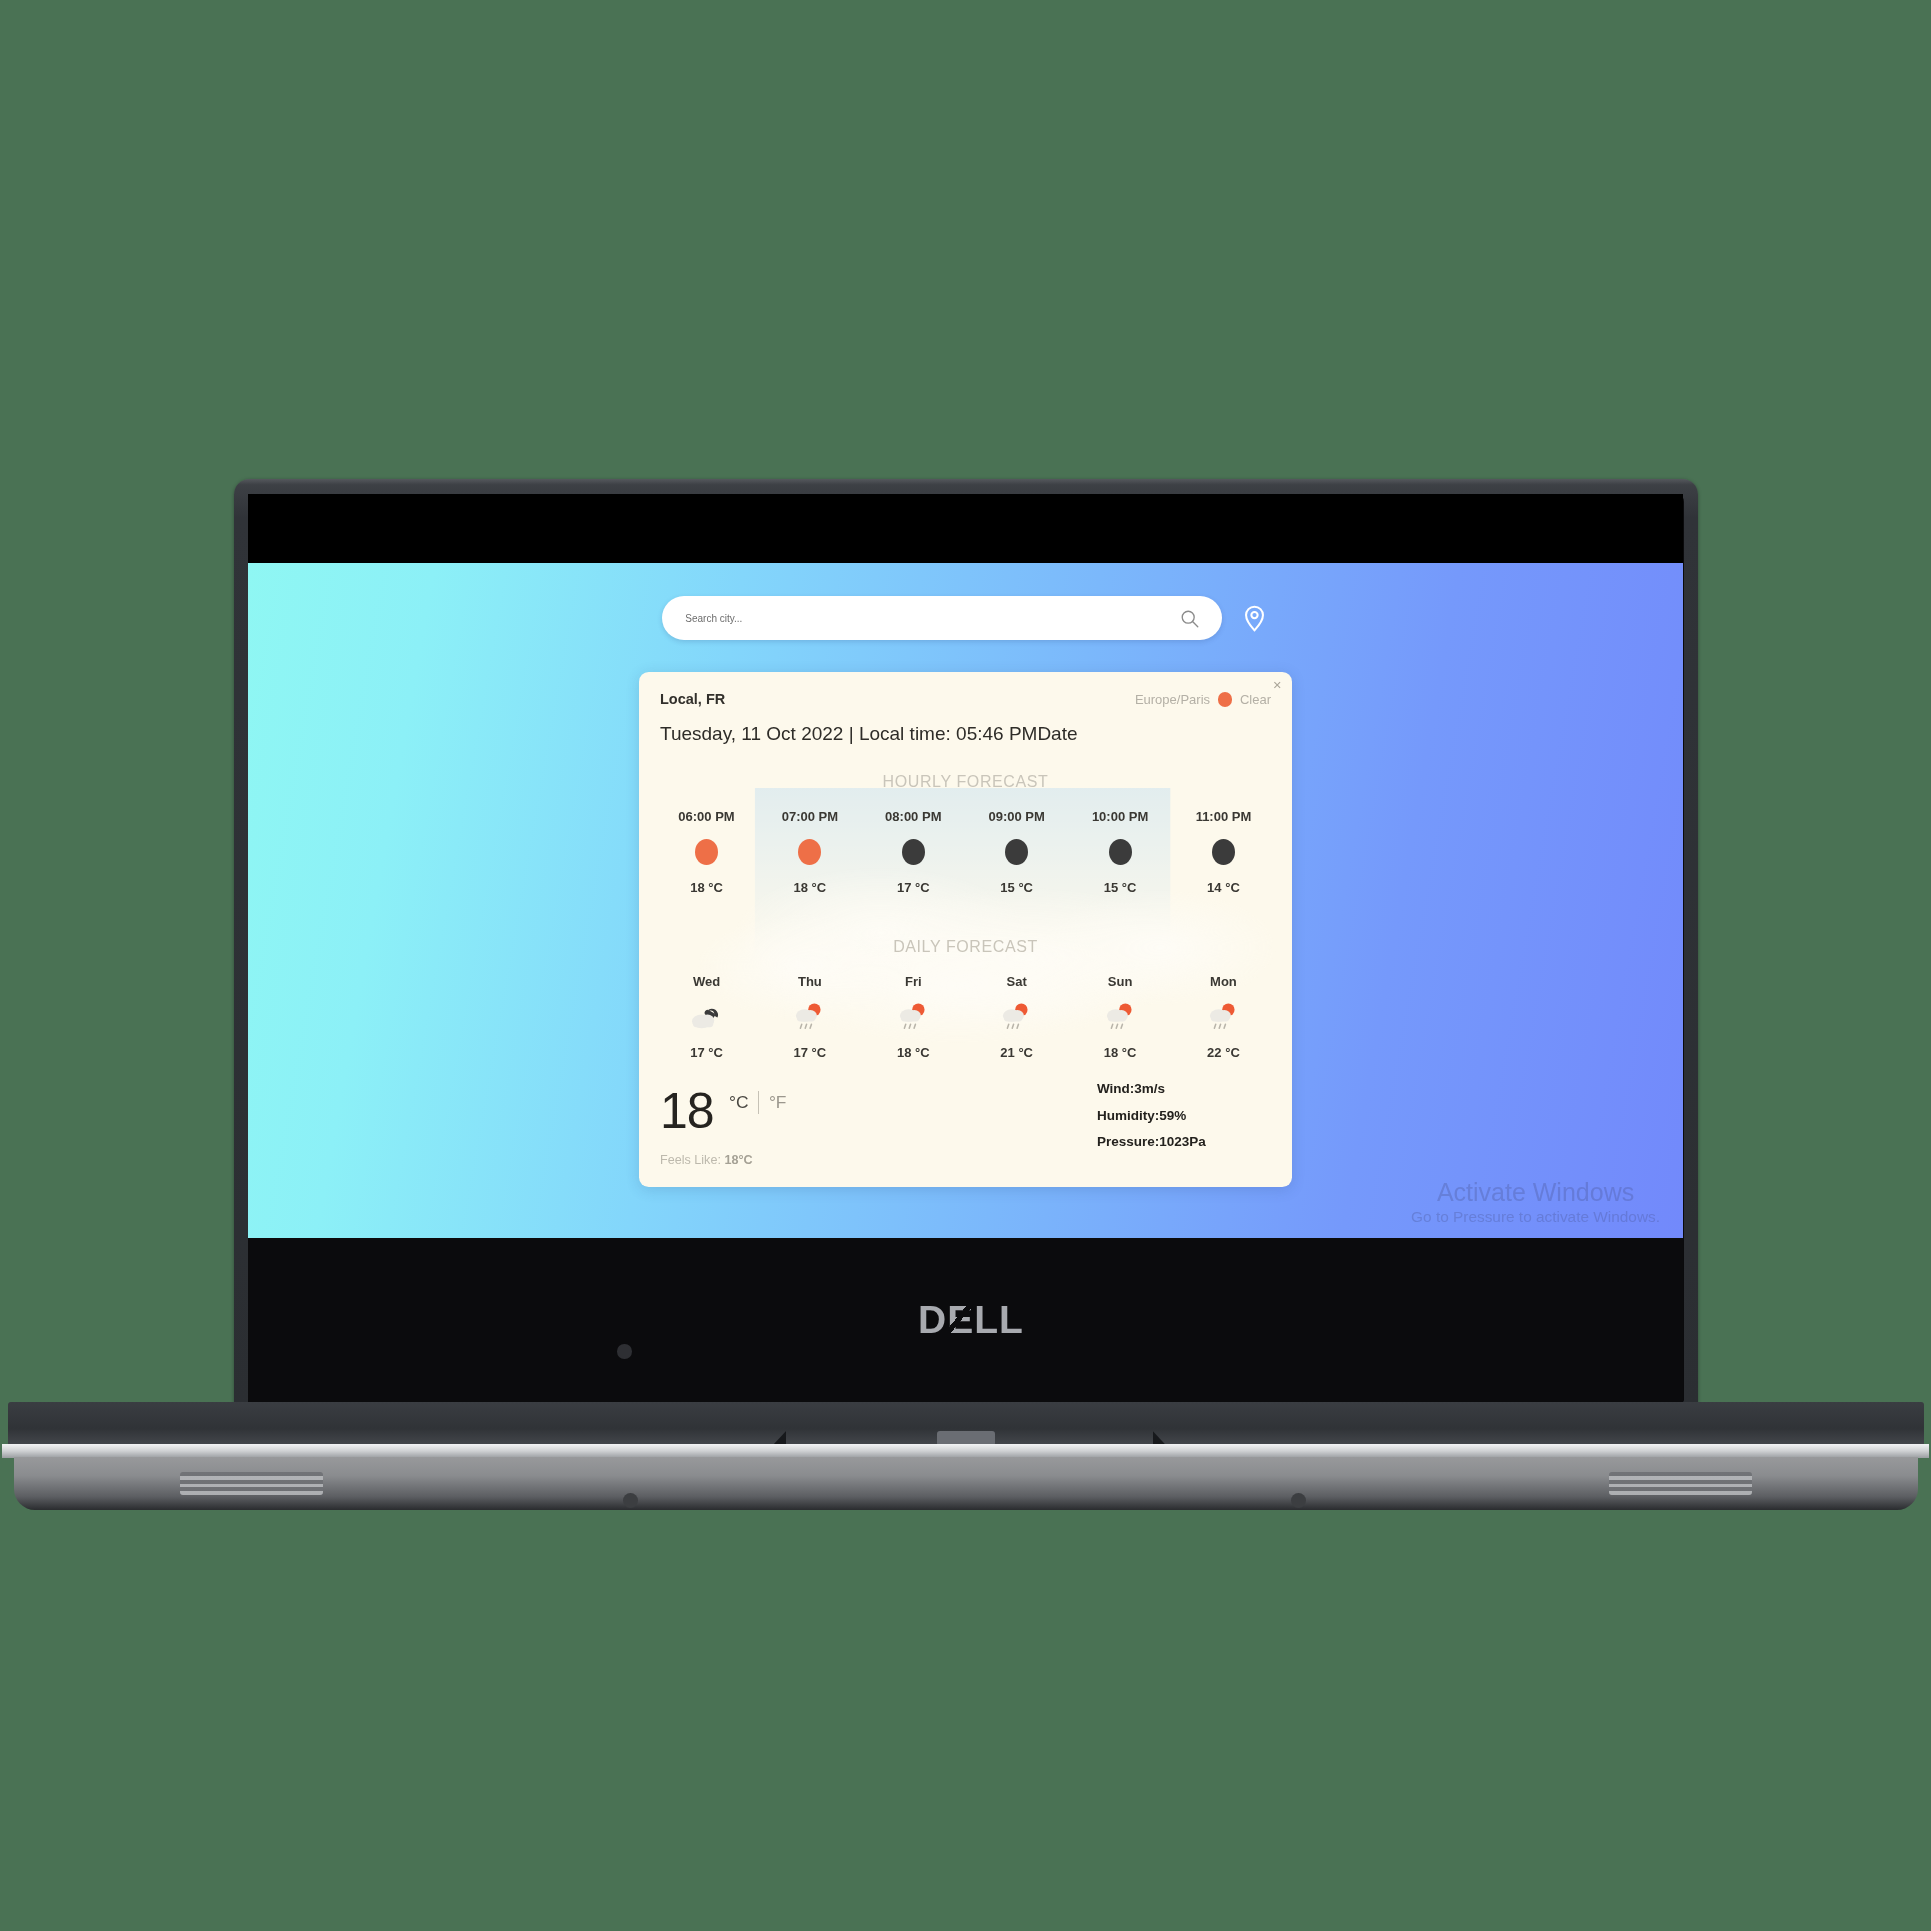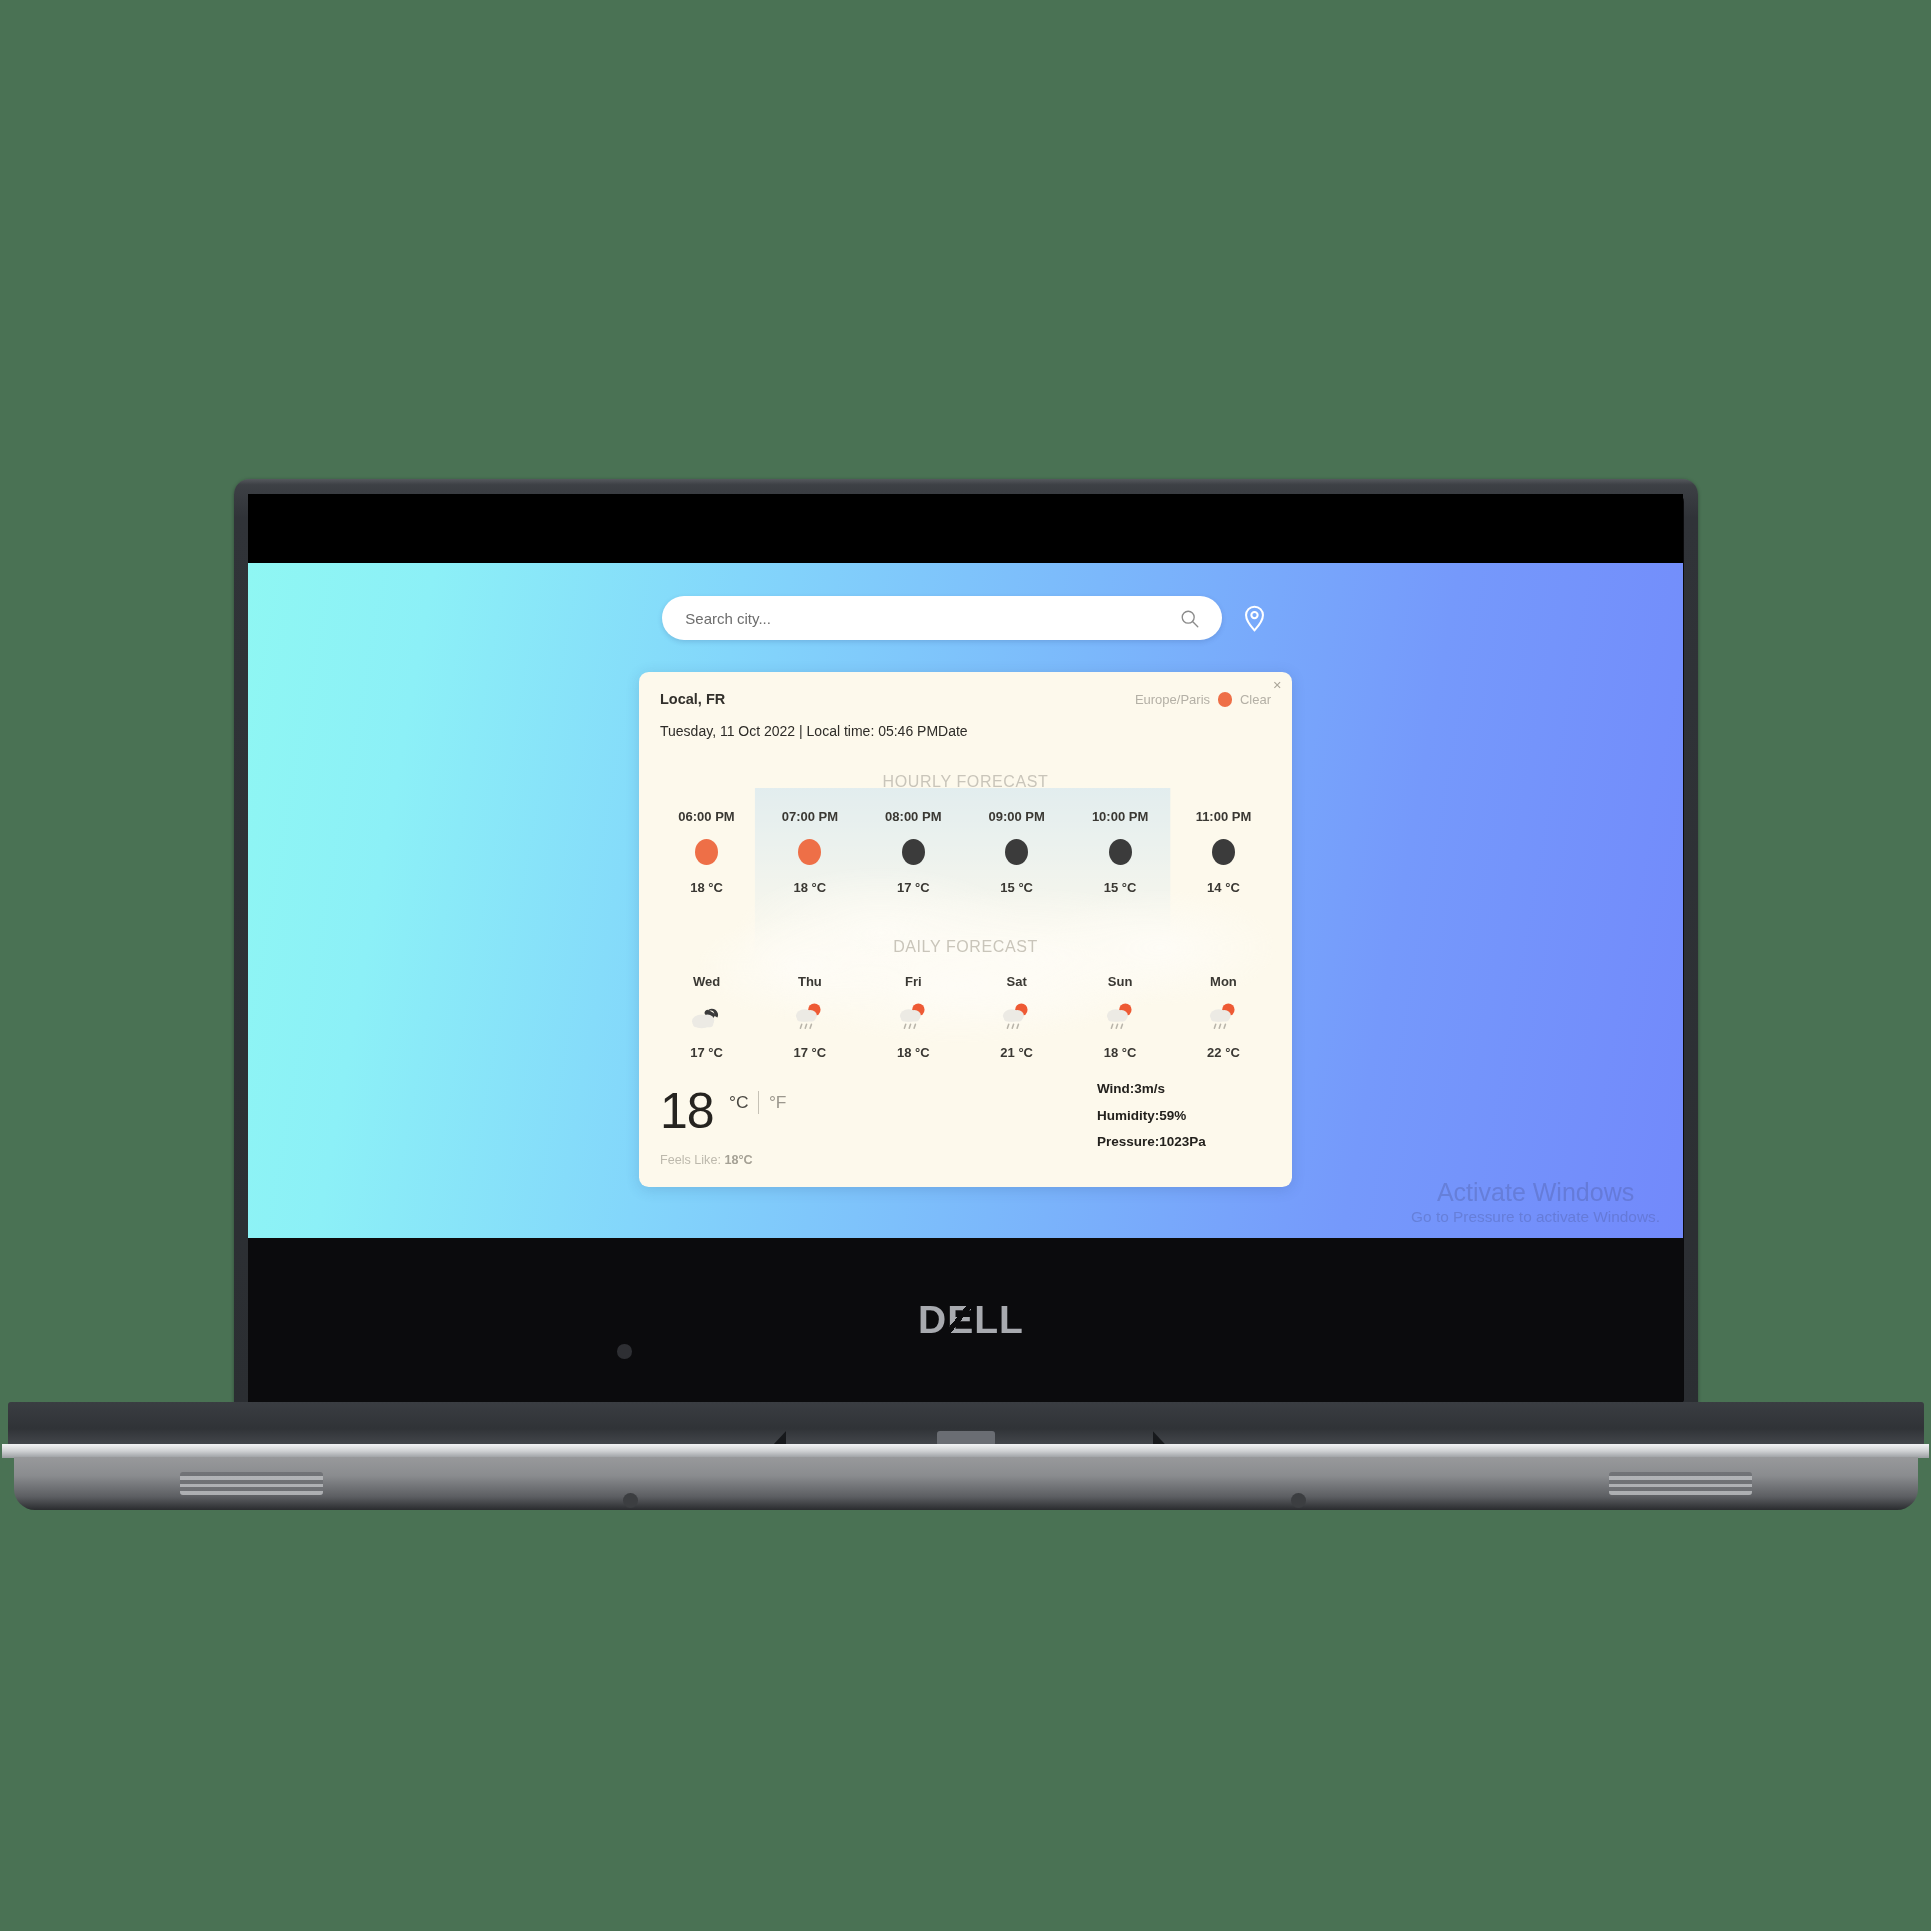--- a/index.html
+++ b/index.html
@@ -203,21 +203,21 @@
     border-radius: 22px;
     box-shadow: 0 1.9px 5.8px rgba(40,60,120,0.18);
     display: flex;
     align-items: center;
   }
   #search-input {
     border: none;
     outline: none;
     background: transparent;
     font-family: "Liberation Sans", sans-serif;
-    font-size: 15px;
+    font-size: 10px;
     color: #15803d;
     padding-left: 23px;
     width: 483px;
     height: 42px;
   }
   #search-input::placeholder { color: #6d6d6d; }
   #search-icon {
     position: absolute;
     right: 23px;
     top: 12.6px;
@@ -288,21 +288,21 @@
     width: 14.5px;
     height: 14.5px;
     border-radius: 50%;
     background: #ee6f47;
     display: inline-block;
   }
   #date-line {
     position: absolute;
     left: 21px;
     top: 51px;
-    font-size: 14px;
+    font-size: 19px;
     color: #2e2c28;
   }
 
   .section-title {
     position: absolute;
     left: 0;
     width: 100%;
     text-align: center;
     font-size: 16px;
     letter-spacing: 0.6px;

